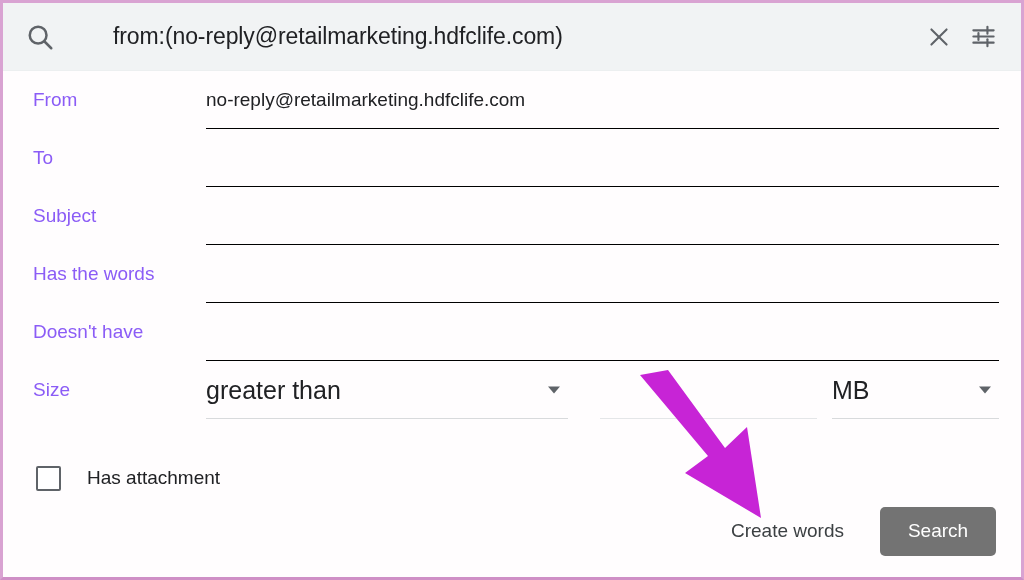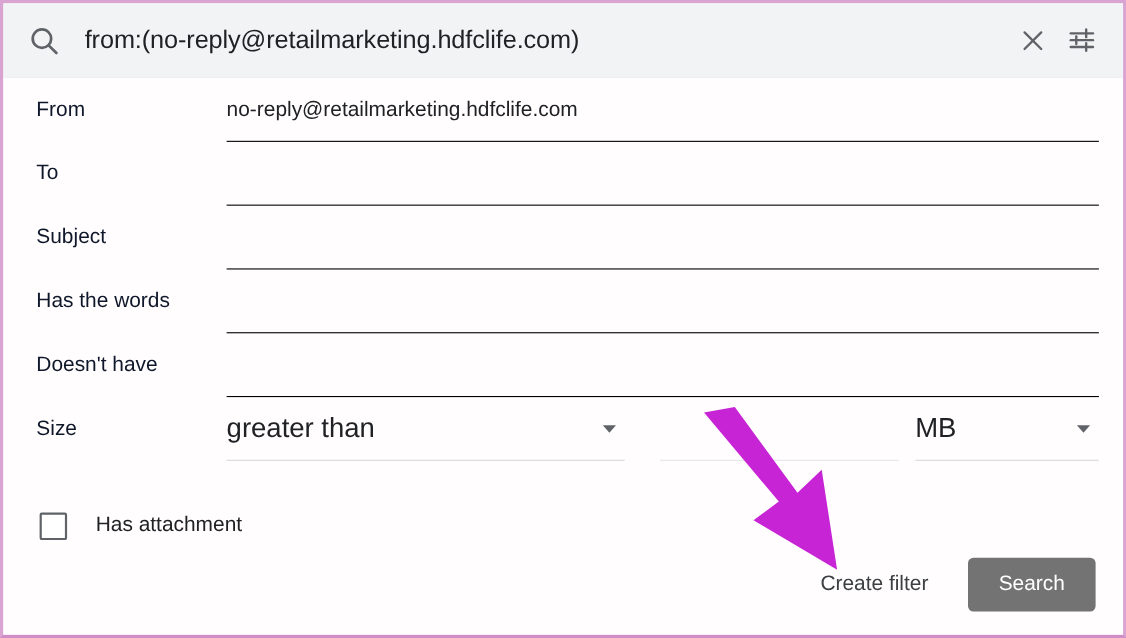--- a/index.html
+++ b/index.html
@@ -26,20 +26,21 @@
   
   .searchbar {
     position: absolute;
     left: 0; top: 0;
     width: 1018px;
     height: 68px;
     background: #f1f3f4;
     border-bottom: 1px solid #eceff0;
     display: flex;
     align-items: center;
+    gap: 36px;
   }
   .search-icon {
     width: 30px; height: 30px;
     margin-left: 22px;
     flex: 0 0 auto;
     color: #5f6368;
   }
   .search-query {
     margin-left: 22px;
     font-size: 23px;
@@ -77,21 +78,21 @@
     left: 0;
     width: 1018px;
     height: 58px;
   }
   .row-label {
     position: absolute;
     left: 30px;
     top: 50%;
     transform: translateY(-50%);
     font-size: 19px;
-    color: #0f172a;
+    color: #8b5cf6;
     white-space: nowrap;
   }
   .field {
     position: absolute;
     left: 203px;
     right: 22px;
     bottom: 0;
     height: 100%;
     border-bottom: 1px solid #000000;
     text-decoration: underline;
@@ -301,21 +302,21 @@
         <span class="caret"></span>
       </div>
     </div>
 
     <div class="chk-row">
       <span class="chk-box"></span>
       <span class="chk-label">Has attachment</span>
     </div>
 
     <div class="footer">
-      <span class="create-filter">Create filter</span>
+      <span class="create-filter">Create words</span>
       <button class="search-btn">Search</button>
     </div>
 
   </div>
 
   <svg class="annot-arrow" viewBox="0 0 1024 580">
     <polygon fill="#c724d6" points="637,372 665,367 722,445 744,424 758,515 682,470 705,453"></polygon>
   </svg>
 
 </div>

